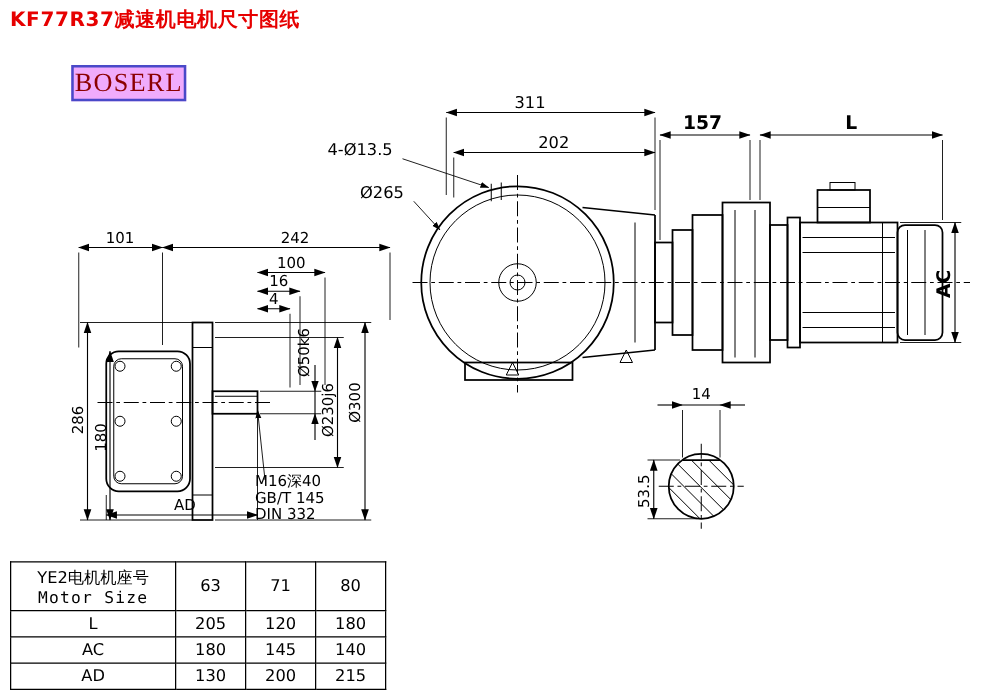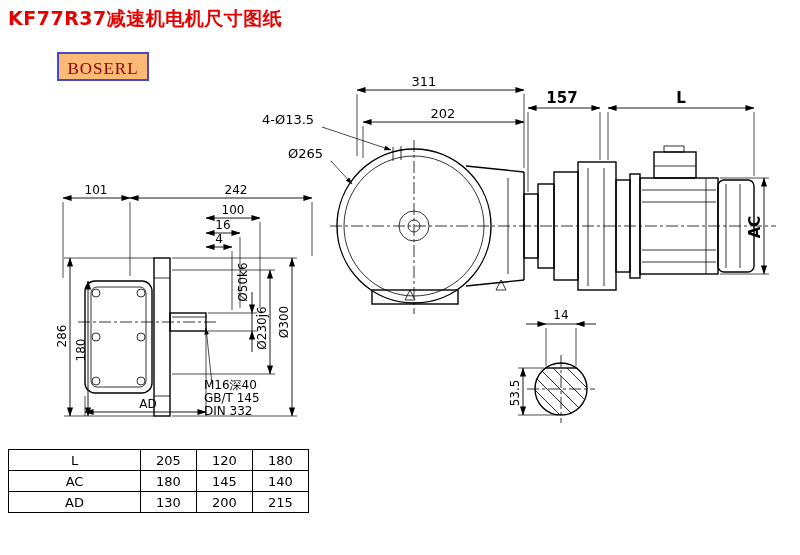--- a/index.html
+++ b/index.html
@@ -2,27 +2,27 @@
 <html><head>
 <meta charset="utf-8">
 <style>
   html,body { margin:0; padding:0; }
   body {
     width:800px; height:555px; position:relative; background:#fff;
     font-family:"DejaVu Sans", sans-serif; overflow:hidden; color:#000;
   }
   .title {
     position:absolute; left:8px; top:6px;
-    font-size:19px; font-weight:bold; color:#e60000; letter-spacing:0.5px;text-align:right;
+    font-size:16px; font-weight:bold; color:#e60000; letter-spacing:0.5px;text-align:right;
   }
   .logo {
     position:absolute; left:57px; top:52px; width:88px; height:25px;
-    border:2px solid #4949c8; display:flex; align-items:flex-end; justify-content:center;
-    color:#8b0000; font-family:"Liberation Serif", serif; font-size:17px; letter-spacing:1px;
-    background:#fdba74;
+    border:2px solid #4949c8; display:flex; align-items:flex-start; justify-content:center;
+    color:#8b0000; font-family:"Liberation Serif", serif; font-size:21px; letter-spacing:1px;
+    background:#f0abfc;
   }
   svg.drawing { position:absolute; left:0; top:0; }
   
   .o { stroke:#000; stroke-width:1.4; fill:none; }   
   .i { stroke:#000; stroke-width:0.8; fill:none; }   
   .d { stroke:#000; stroke-width:0.9; fill:none; }   
   .e { stroke:#000; stroke-width:0.7; fill:none; }   
   .c { stroke:#000; stroke-width:0.8; fill:none; stroke-dasharray:12 3 3 3; } 
   .h { stroke:#000; stroke-width:0.8; fill:none; }   
   text.t  { font:12px "DejaVu Sans", sans-serif; fill:#000; }
@@ -284,20 +284,29 @@
 </svg>
 
 <table class="spec">
   <colgroup>
     <col style="width:132px">
       <col style="width:56px">
       <col style="width:56px">
       <col style="width:56px">
   </colgroup>
   <tbody>
+    <tr class="hdr">
+      <td>
+        <div>YE2电机机座号</div>
+        <div class="en">Motor Size</div>
+      </td>
+      <td>63</td>
+      <td>71</td>
+      <td>80</td>
+    </tr>
     <tr>
       <td>L</td>
       <td>205</td>
       <td>120</td>
       <td>180</td>
     </tr>
     <tr>
       <td>AC</td>
       <td>180</td>
       <td>145</td>

